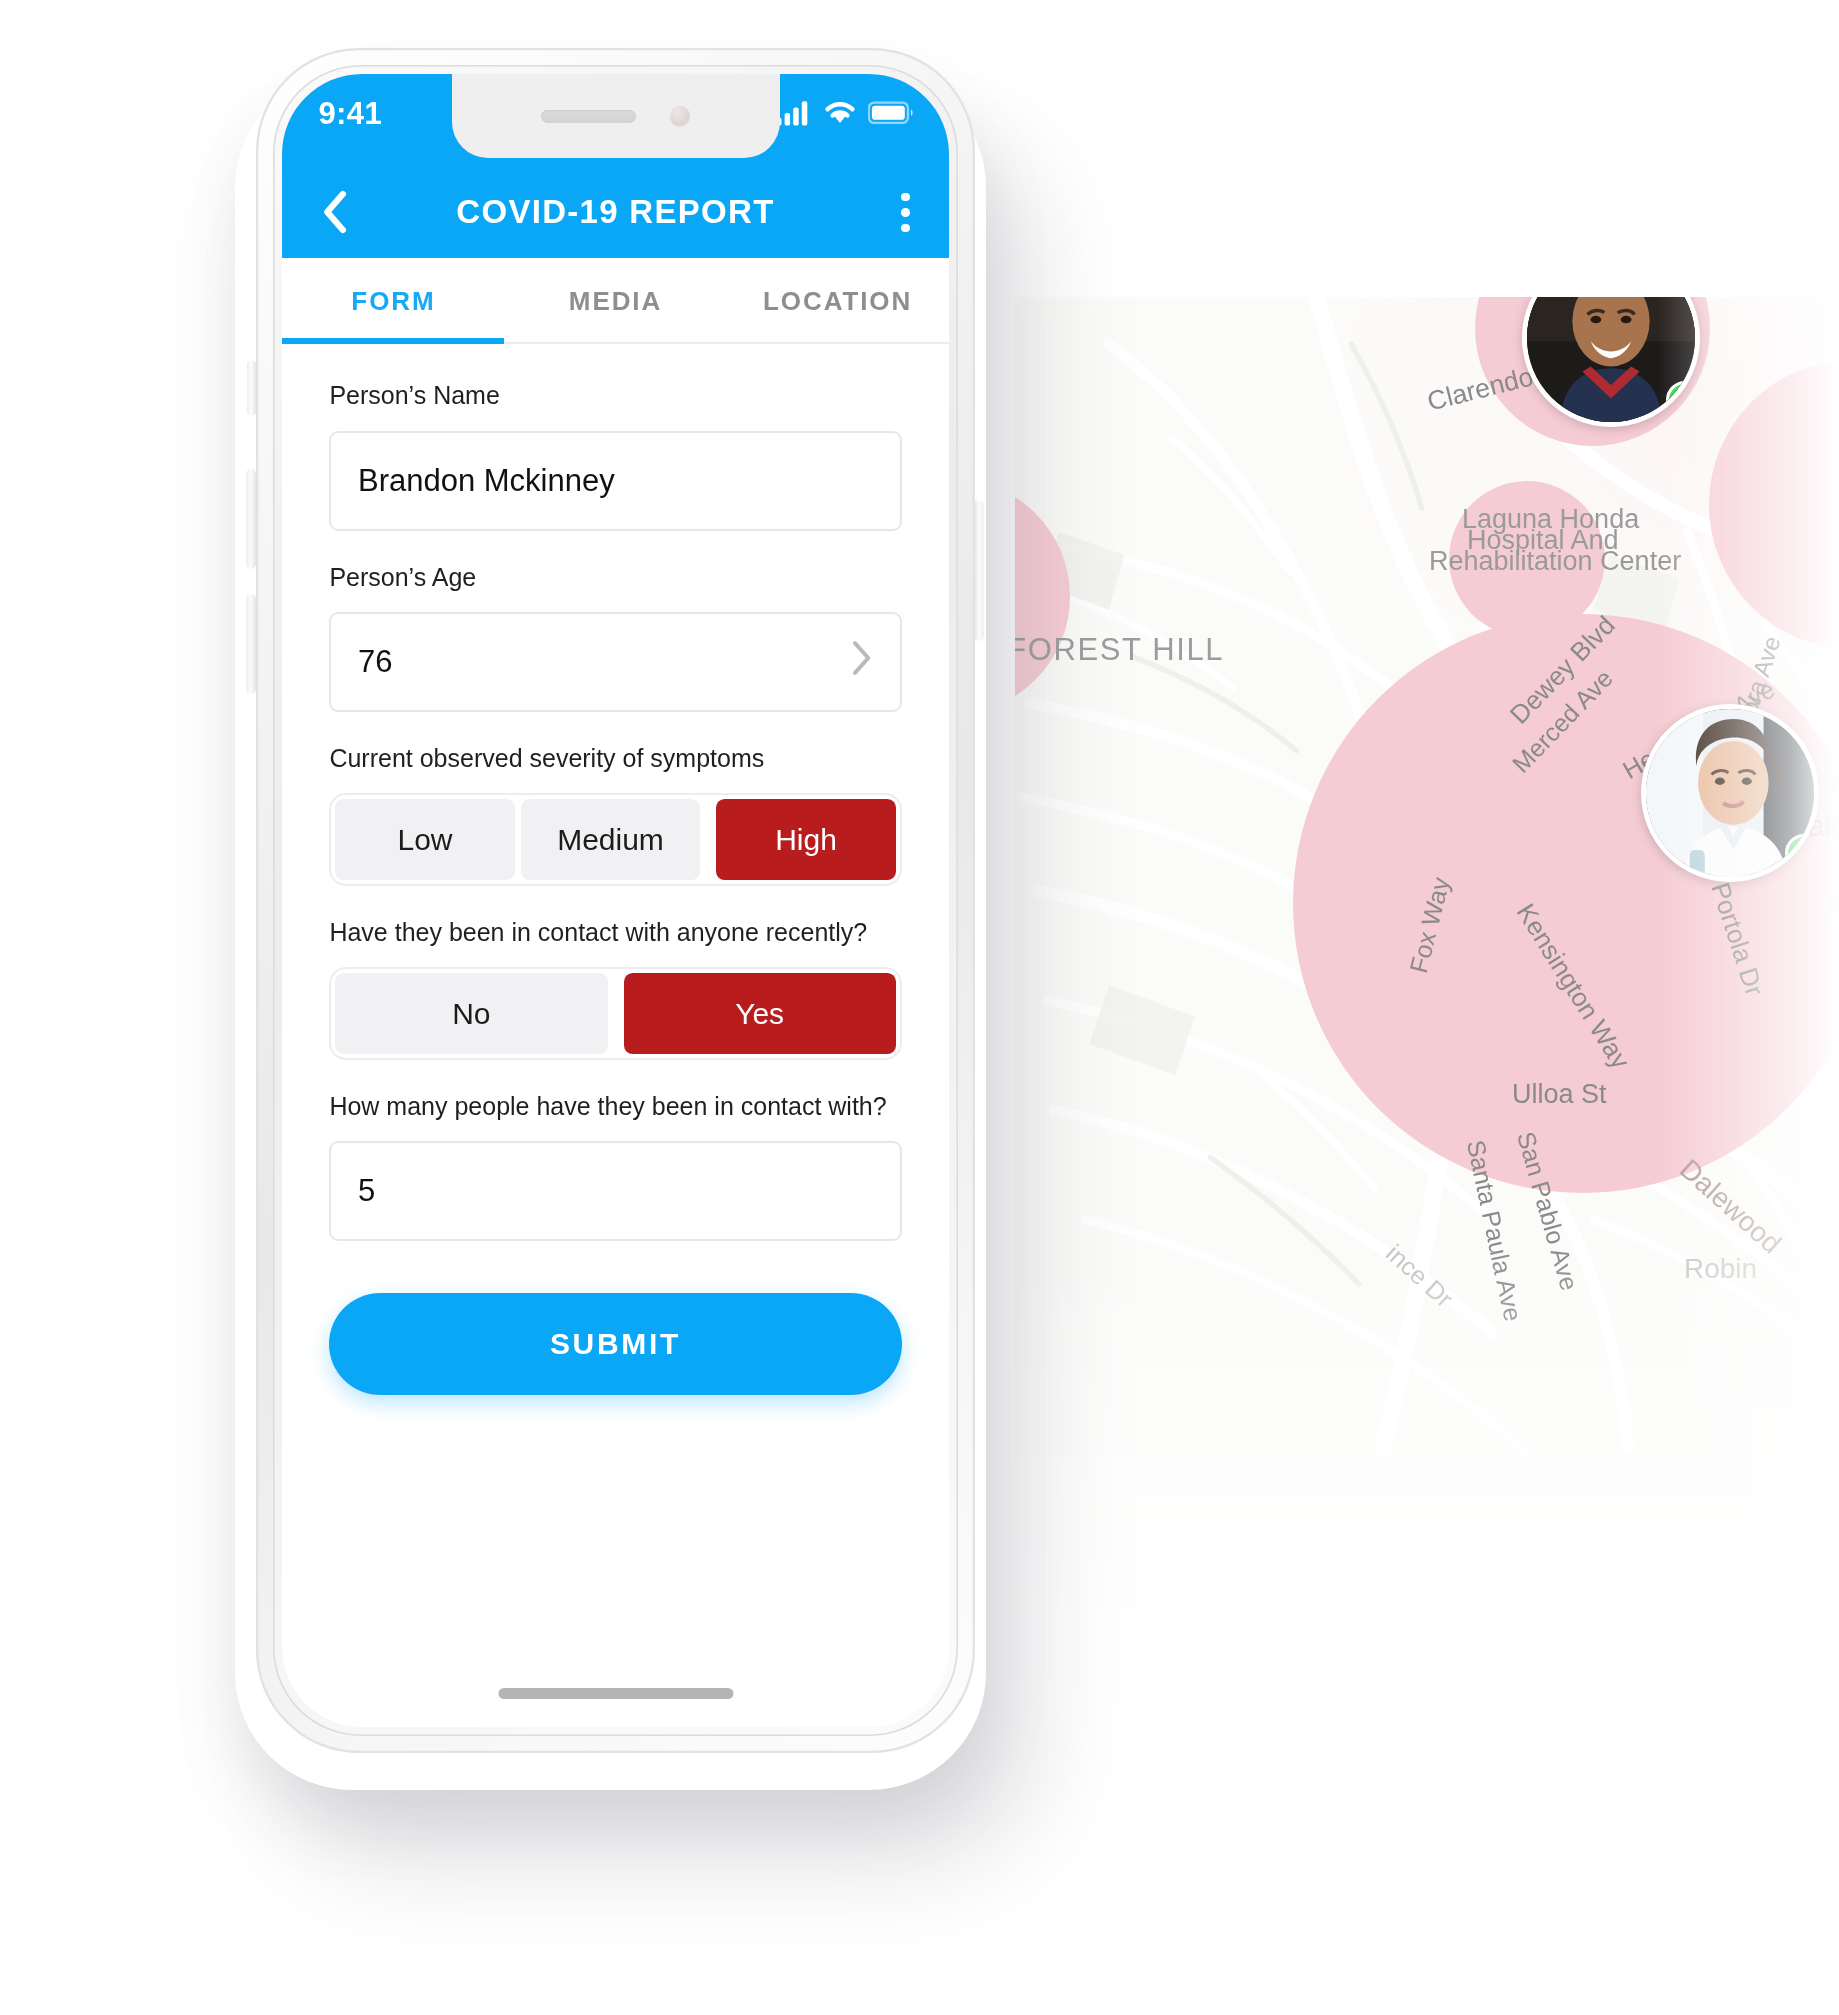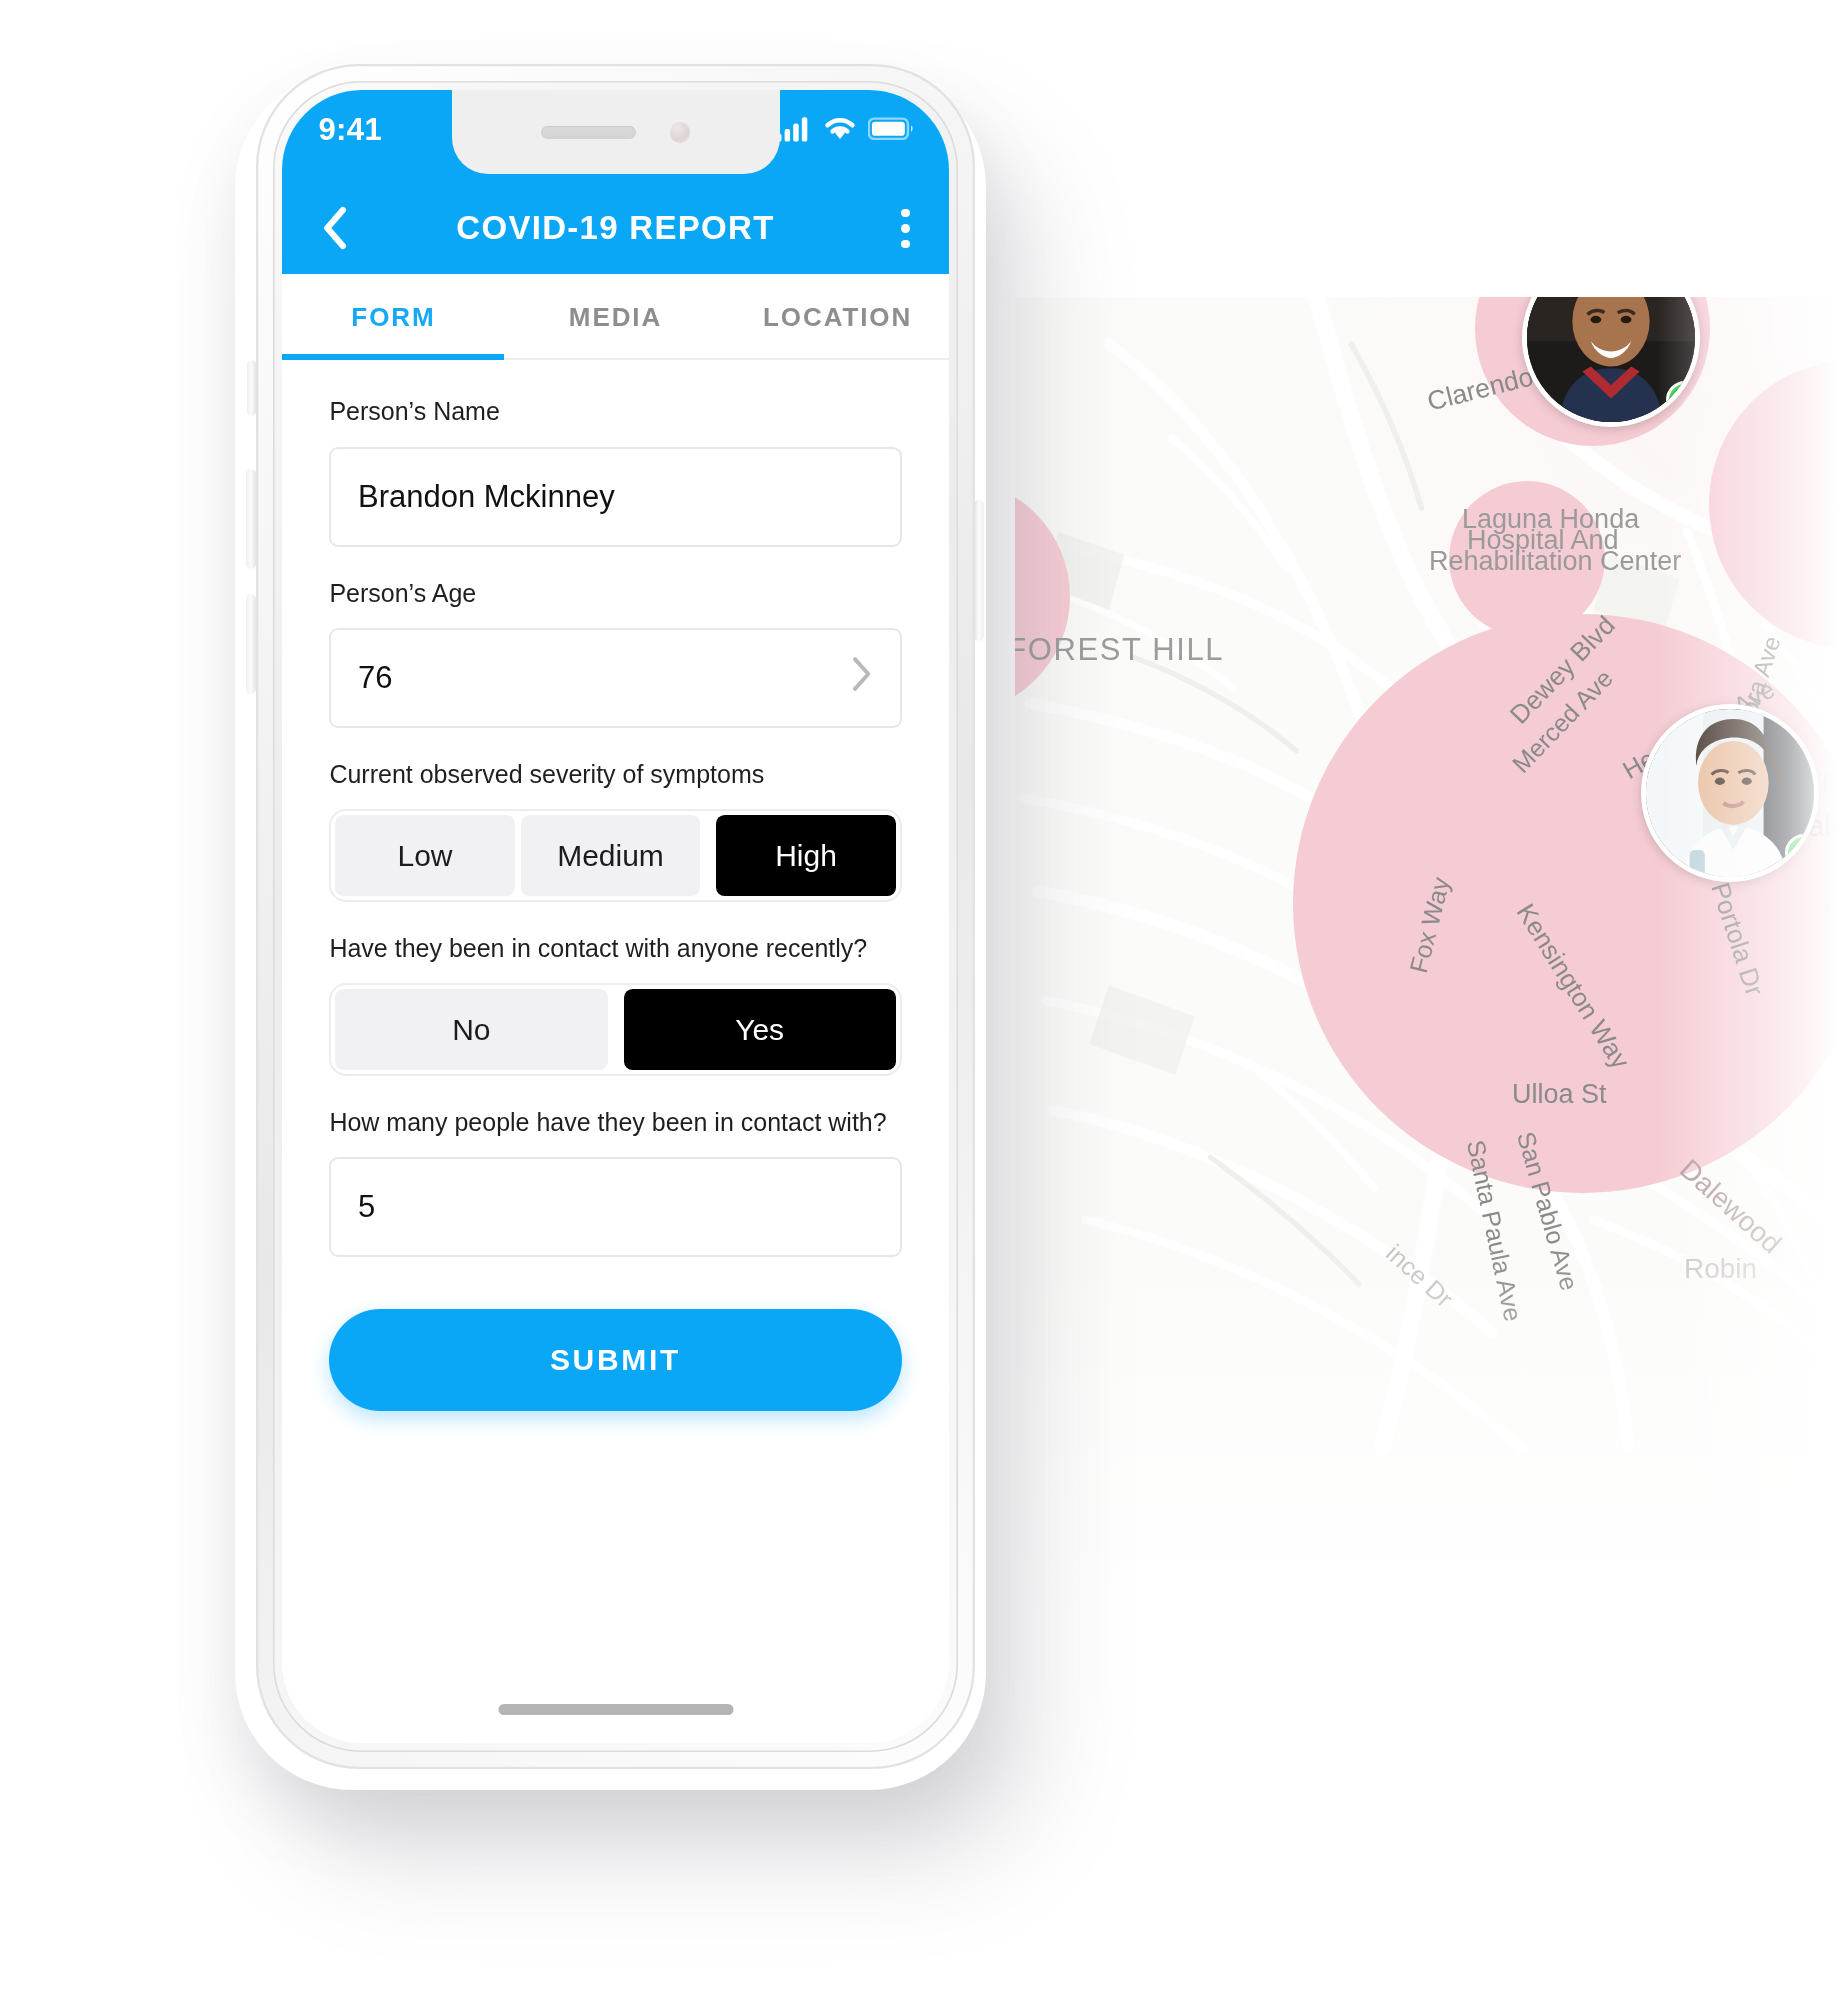--- a/index.html
+++ b/index.html
@@ -53,21 +53,21 @@
   }
 
   
   .phone-shadow{
     position:absolute; left:235px; top:70px; width:751px; height:1720px;
     border-radius:117px;
     box-shadow: 47px 70px 102px rgba(120,120,130,.22), 0 31px 63px rgba(130,130,140,.16);
     background:transparent;
   }
   .phone{
-    position:absolute; left:256px; top:64px; width:719px; height:1705px;
+    position:absolute; left:256px; top:48px; width:719px; height:1705px;
     border-radius:103px;
     background:linear-gradient(145deg,#ffffff 0%,#f3f3f3 30%,#e8e8e8 55%,#f6f6f6 80%,#fdfdfd 100%);
     padding:17px;
     box-shadow: inset 0 0 0 2.3px #e2e2e2;
   }
   .phone-inner{
     position:relative; width:100%; height:100%;
     border-radius:88px; background:#111; padding:9.4px;
     background:linear-gradient(150deg,#fafafa,#ececec 40%,#fbfbfb);
     box-shadow: inset 0 0 0 1.6px #dcdcdc;
@@ -141,21 +141,21 @@
   .input .chev{ margin-left:auto; }
 
   .seg-wrap{
     border:2.3px solid #ededed; border-radius:17px; padding:3.9px;
     display:flex; gap:6px; background:#fff;
   }
   .seg{
     flex:1; height:81px; display:flex; align-items:center; justify-content:center;
     background:#f1f1f4; border-radius:8.6px; font-size:30px; color:#1c1c1c; cursor:pointer;
   }
-  .seg.sel{ background:#000000; color:#fff;margin-left:10px; }
+  .seg.sel{ background:#b91c1c; color:#fff;margin-left:10px; }
 
   .submit{
     margin:52px 0 16px 0; height:102px; border-radius:55px; background:#0aa7f7;
     display:flex; align-items:center; justify-content:center;
     color:#fff; font-size:30px; font-weight:bold; letter-spacing:2.7px; cursor:pointer;
     box-shadow:0 7.8px 20.3px rgba(10,167,247,.28);
   }
   .home-bar{
     position:absolute; left:50%; transform:translateX(-50%); bottom:28px;
     width:235px; height:11px; border-radius:6.3px; background:#b4b4b4;

